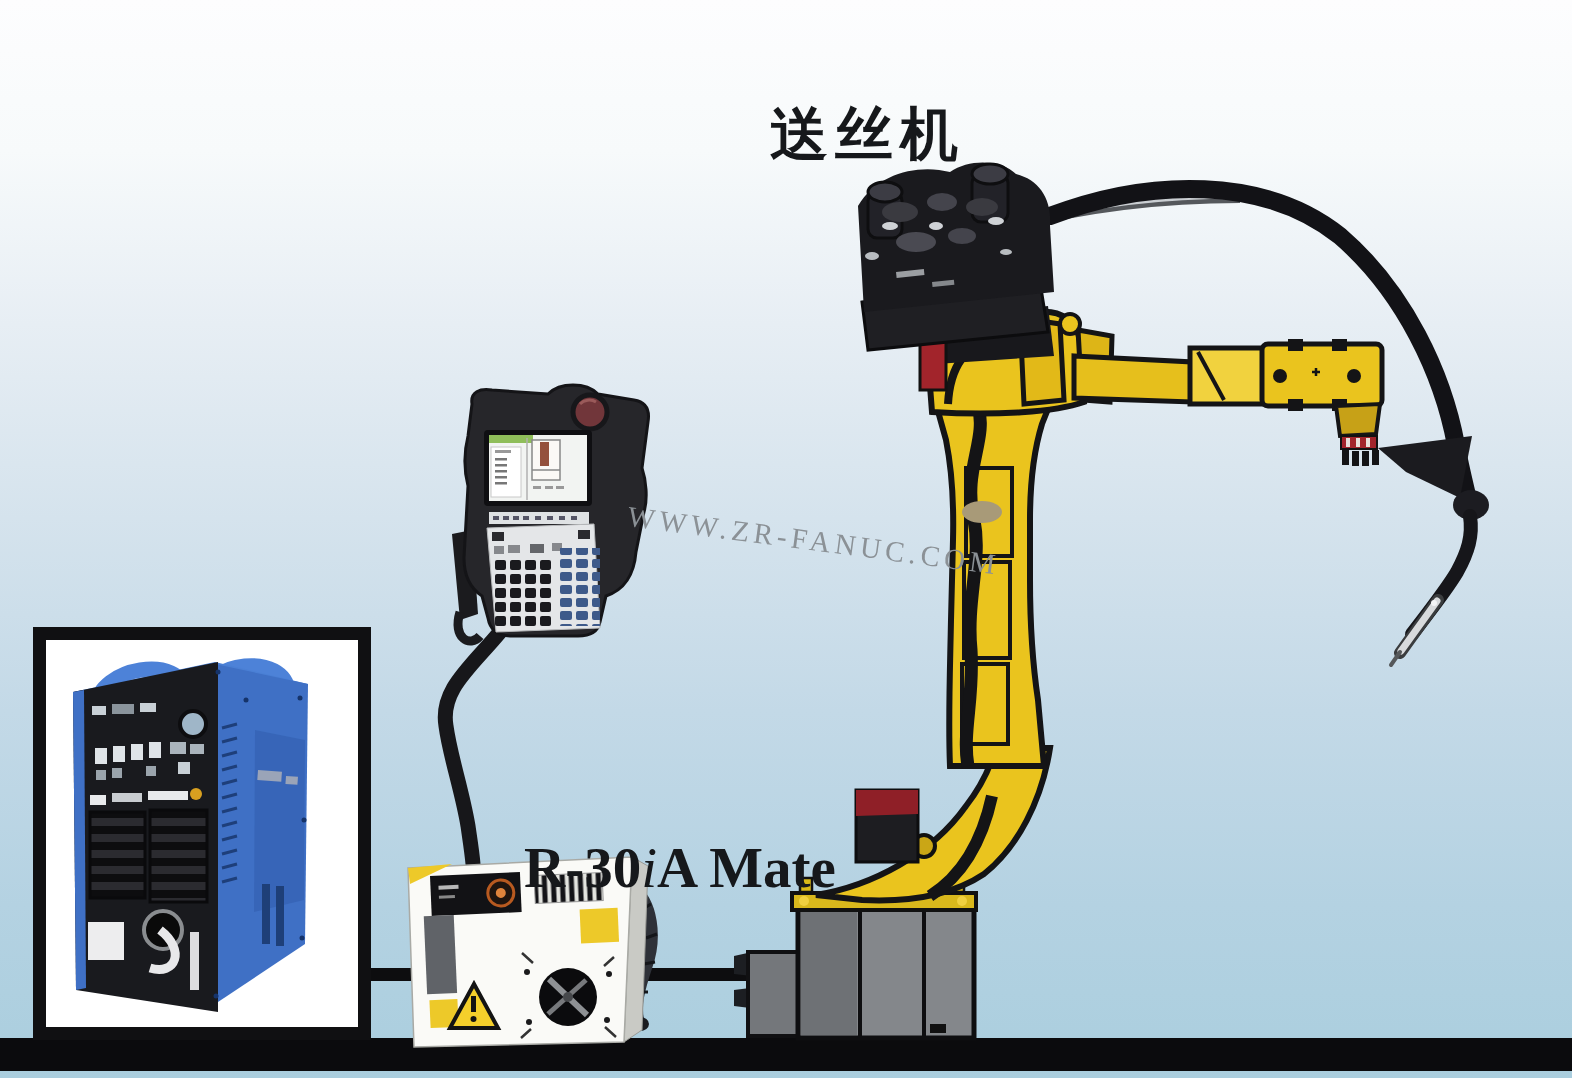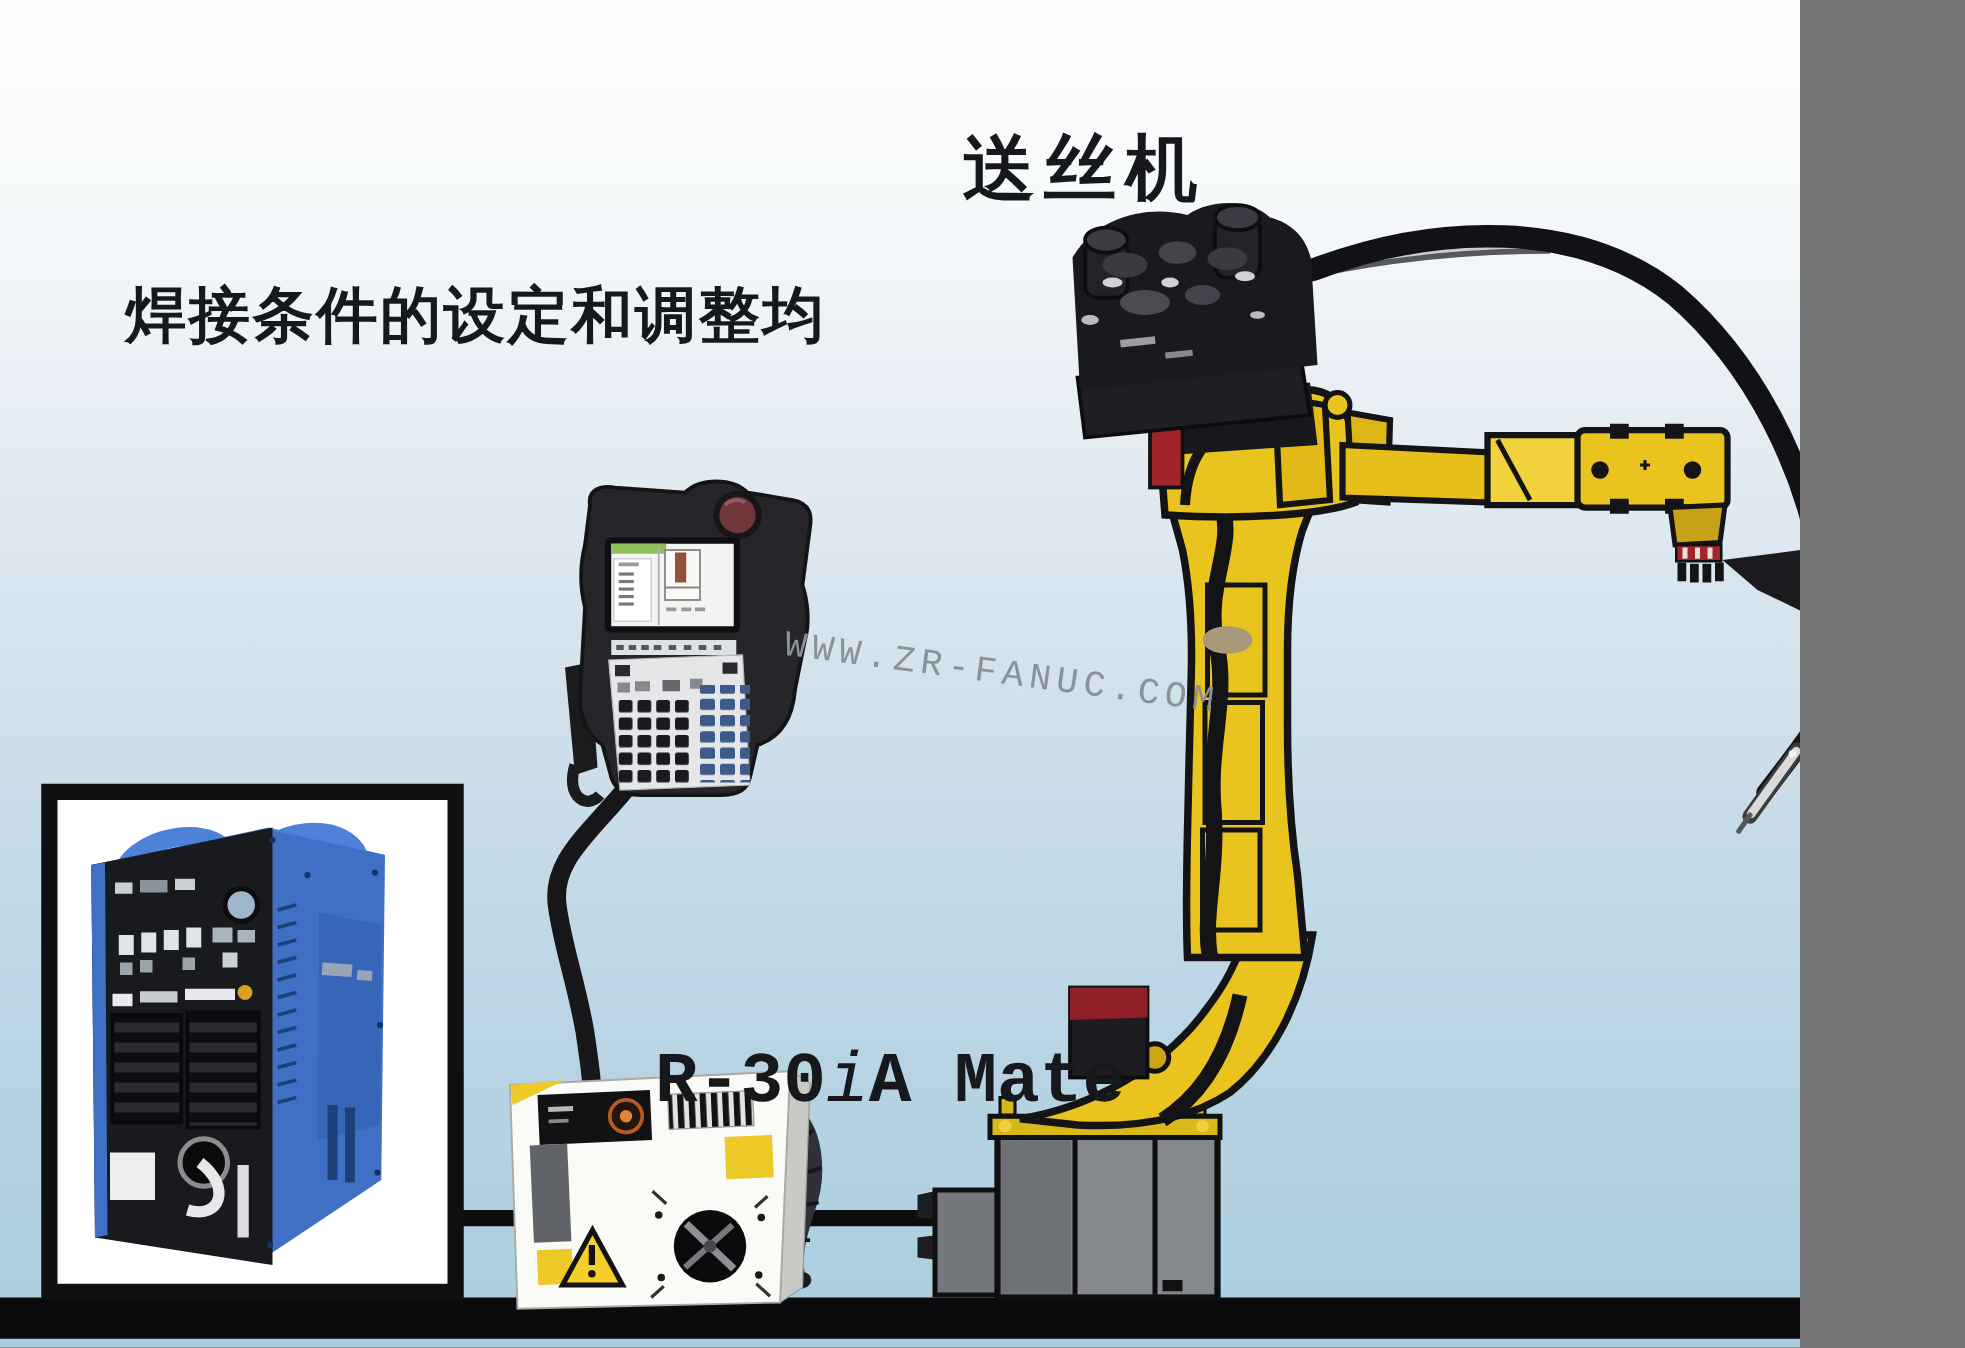--- a/index.html
+++ b/index.html
@@ -1,18 +1,18 @@
 <!DOCTYPE html>
 <html style="--bg-top: #fdfdfe; --bg-bottom: #aacede; --ground: #0b0b0d; --robot-yellow: #eac41e; --robot-outline: #141416; --machine-blue: #3f70c5; --machine-blue-dark: #2e59a8; --handle-blue: #4d82d8; --accent-red: #a2242b; --warning-yellow: #edc929; --controller-white: #fafaf7; --pendant-body: #26262a; --text: #16181b; --watermark-gray: #8b9196;"><head>
 <meta charset="utf-8">
 <style>
   html,body{margin:0;padding:0;background:#777;}
   .stage{
-    position:relative;width:1440px;height:1078px;overflow:hidden;
-    font-family:Liberation Mono, monospace;
+    position:relative;width:1572px;height:1078px;overflow:hidden;
+    font-family:Liberation Serif, serif;
     background:linear-gradient(180deg,#fdfdfe 0%,#f7fafb 14%,#e7eef4 30%,#d5e3ed 48%,#c3d9e7 66%,#b4d2e2 84%,#aacede 100%);
   }
   svg.scene{position:absolute;left:0;top:0;}
   .ol{stroke:var(--robot-outline);}
   .y{fill:var(--robot-yellow);}
   .lbl{position:absolute;color:var(--text);white-space:nowrap;}
   .cjk{font-weight:700;}
   .lbl-feeder{left:770px;top:96px;font-size:58px;letter-spacing:7px;}
   .desc{left:100px;top:226px;font-size:49px;line-height:61px;letter-spacing:2px;}
   .lbl-r30{left:524px;top:791px;font-size:57px;font-weight:600;margin-top:44px;}
@@ -338,21 +338,20 @@
           <circle cx="216" cy="996" r="2.5" fill="#15336a"></circle>
       <circle cx="304" cy="820" r="2.5" fill="#15336a"></circle>
           <circle cx="246" cy="700" r="2.5" fill="#15336a"></circle>
     </g>
   </g>
 </svg>
 
 <div class="lbl cjk lbl-feeder">送丝机</div>
 
 <div class="lbl cjk desc">
-  <div>焊接条件的设定和调整均</div>
 </div>
 
 <div class="lbl lbl-r30"><span>R-30</span><span class="it">i</span><span>A Mate</span></div>
 
 
 
 <div class="lbl watermark">WWW.ZR-FANUC.COM</div>
 
 </div>
 

